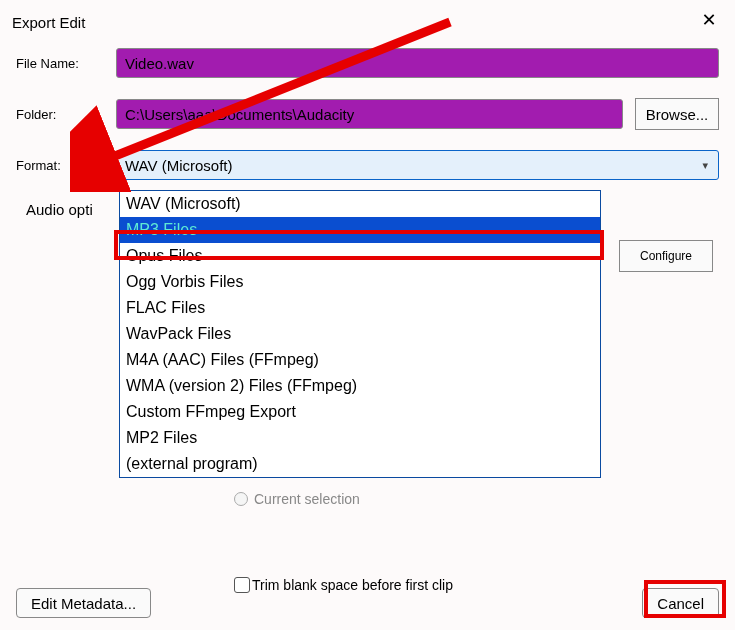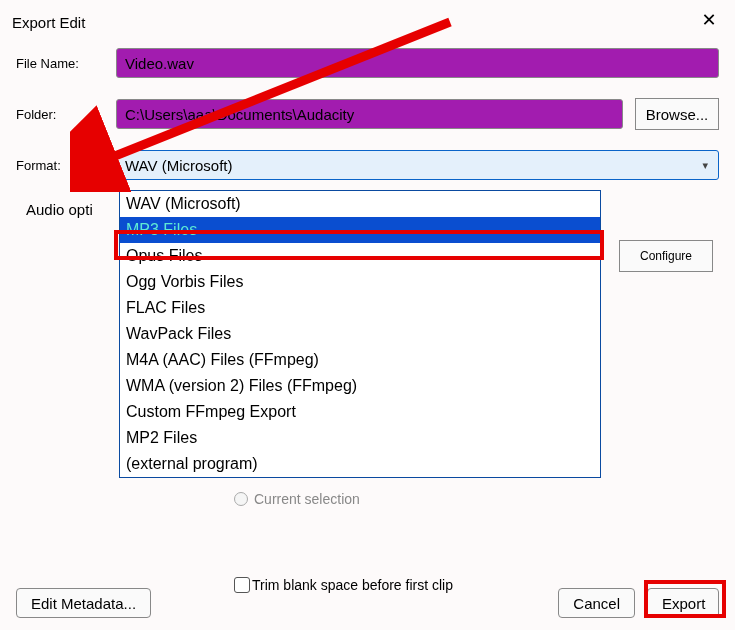--- a/index.html
+++ b/index.html
@@ -163,21 +163,21 @@
       background: #fff;
     }
     .bottom-bar {
       position: absolute;
       left: 0;
       bottom: 12px;
       width: 100%;
       display: flex;
       align-items: center;
       padding: 0 16px;
-      gap: 12px;
+      gap: 4px;
       justify-content: space-between;
     }
     .bottom-btn {
       height: 30px;
       border: 1px solid #888;
       border-radius: 4px;
       background: #fafafa;
       font-size: 15px;
       padding: 0 14px;
       cursor: pointer;
@@ -254,16 +254,13 @@
 
 <div class="checkbox-row">
   <div class="checkbox-square"></div>
   <span>Trim blank space before first clip</span>
 </div>
 
 <div class="bottom-bar">
   <button class="bottom-btn">Edit Metadata...</button>
   <div class="spacer"></div>
   <button class="bottom-btn">Cancel</button>
-  <div class="export-btn-wrap">
-    <button class="bottom-btn" style="width:72px;">Export</button>
-  </div>
 </div>
 
 </body></html>

